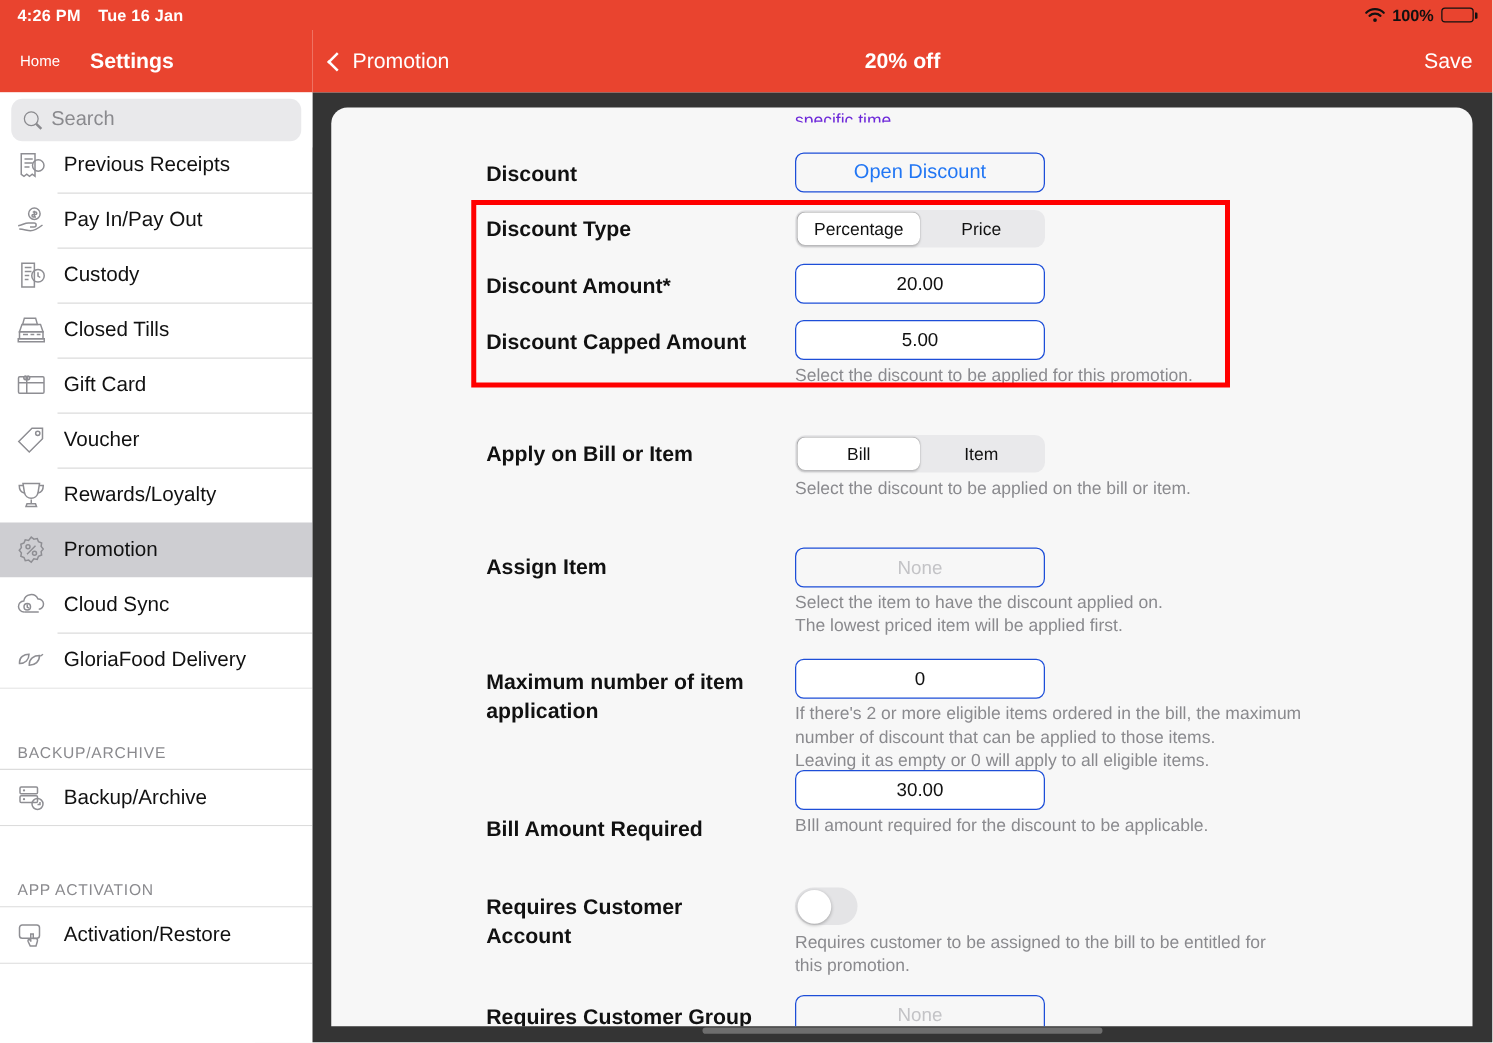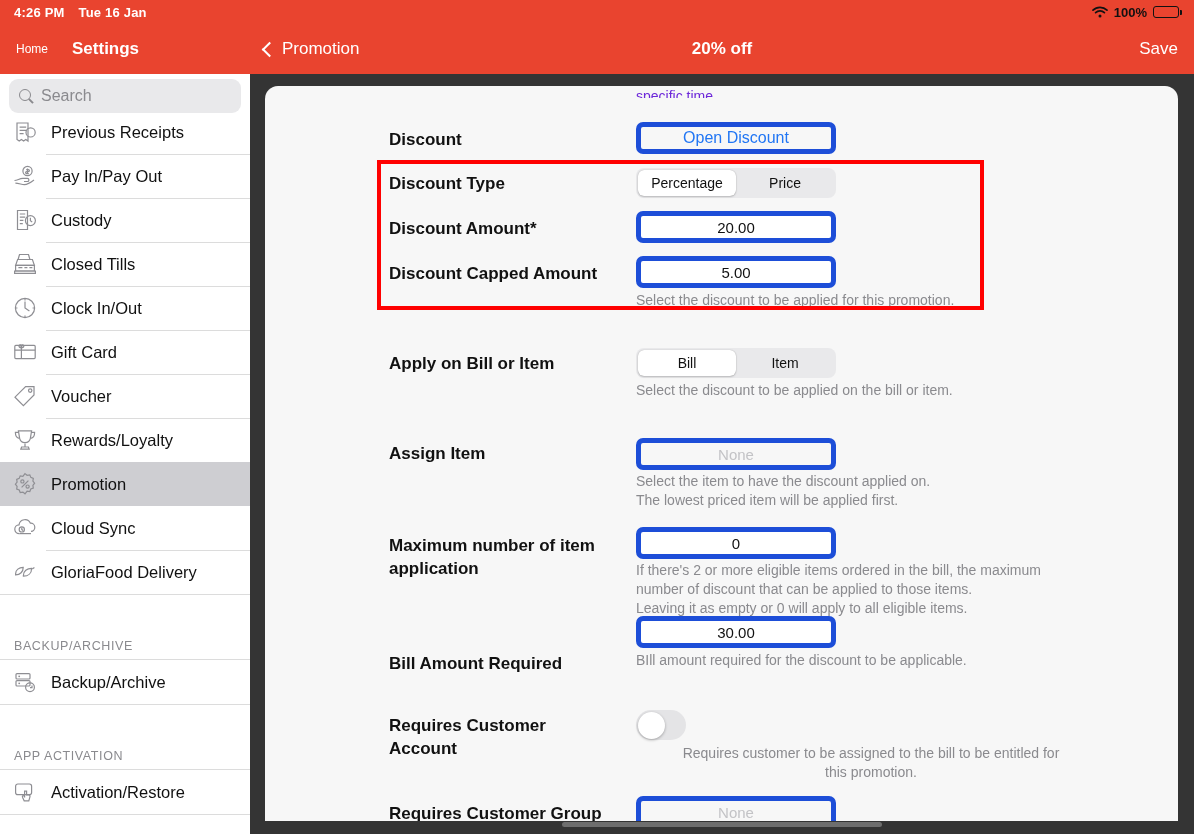--- a/index.html
+++ b/index.html
@@ -93,21 +93,21 @@
 
   
   .content { position: relative; width: 913px; }
   .clipped-top { position: absolute; top: 2px; left: 371px; font-size: 14px; color: #6d28d9;
                  height: 10px; overflow: hidden; line-height: 17px; }
 
   .row { position: absolute; display: flex; }
   .flabel { font-size: 17px; font-weight: bold; color: #111; width: 240px; }
   .fctl { position: absolute; left: 371px; }
 
-  .field { width: 200px; height: 32px; background: #fff; border: 5px solid #1d4ed8;
+  .field { width: 200px; height: 32px; background: #fff; border: 1px solid #1d4ed8;
            border-radius: 7px; display: flex; align-items: center; justify-content: center;
            font-size: 15px; color: #111; }
   .field.empty { background: transparent; color: #c3c3c6; }
   .field.link { background: transparent; color: #2176F4; font-size: 16px; }
 
   .seg { width: 200px; height: 30px; background: #E9E9EB; border-radius: 8px;
          display: flex; padding: 2px; }
   .seg-opt { flex: 1; display: flex; align-items: center; justify-content: center;
              font-size: 14px; color: #111; border-radius: 6px; }
   .seg-opt.active { background: #fff; box-shadow: 0 0 1px rgba(0,0,0,.3), 0 1px 2px rgba(0,0,0,.18); font-weight: 500; text-align: right;}
@@ -206,30 +206,20 @@
             <path d="M7.5 3.5h9l1.4 5h-11.8z"></path>
             <path d="M3.6 14.4h18.8v5.6H3.6z"></path>
             <path d="M5.6 8.5h14.8l2 5.9H3.6z"></path>
             <path d="M6.4 16.6h4M12.4 16.6h3M17.4 16.6h3"></path>
             <path d="M2.6 20h20.8v2.4H2.6z"></path>
           </svg>
         </span>
         <span class="side-label">Closed Tills</span>
       </div>
 
-      <div class="siderow">
-        <span class="side-ic">
-          <svg viewBox="0 0 26 26" fill="none" stroke="#8e8e93" stroke-width="1.2">
-            <circle cx="13" cy="13" r="9.6"></circle>
-            <path d="M13 6.4v6.6l4.4 3"></path>
-            <path d="M13 3.4v2M13 20.6v2M3.4 13h2M20.6 13h2"></path>
-          </svg>
-        </span>
-        <span class="side-label">Clock In/Out</span>
-      </div>
 
       <div class="siderow">
         <span class="side-ic">
           <svg viewBox="0 0 26 26" fill="none" stroke="#8e8e93" stroke-width="1.2">
             <rect x="2.8" y="6.4" width="20.4" height="13.2" rx="1"></rect>
             <path d="M2.8 11.2h20.4M9.4 6.4v13.2"></path>
             <path d="M9.4 8.8c-1.6 0-2.4-.9-2.4-1.7s.9-1.6 1.8-1.2c.8.3 1.2 1.4 1.2 2.9"></path>
             <path d="M9.4 8.8c1.6 0 2.4-.9 2.4-1.7s-.9-1.6-1.8-1.2c-.8.3-1.2 1.4-1.2 2.9"></path>
           </svg>
         </span>
@@ -415,21 +405,21 @@
       <div class="fctl hint" style="top:565px;width:470px;">BIll amount required for the discount to be applicable.</div>
 
       <div class="row" style="top:628px;left:124px;">
         <span class="flabel" style="width:190px;line-height:23px;">Requires Customer Account</span>
       </div>
       <div class="fctl" style="top:624px;">
         <div class="toggle">
             <span class="knob"></span>
           </div>
       </div>
-      <div class="fctl hint" style="top:658px;width:470px;text-align:center;">Requires customer to be assigned to the bill to be entitled for
+      <div class="fctl hint" style="top:658px;width:470px;">Requires customer to be assigned to the bill to be entitled for
 this promotion.</div>
 
       <div class="row" style="top:718px;left:124px;">
         <span class="flabel" style="width:270px;">Requires Customer Group</span>
       </div>
       <div class="fctl" style="top:710px;">
         <div class="field empty">None</div>
       </div>
 
     </div>

